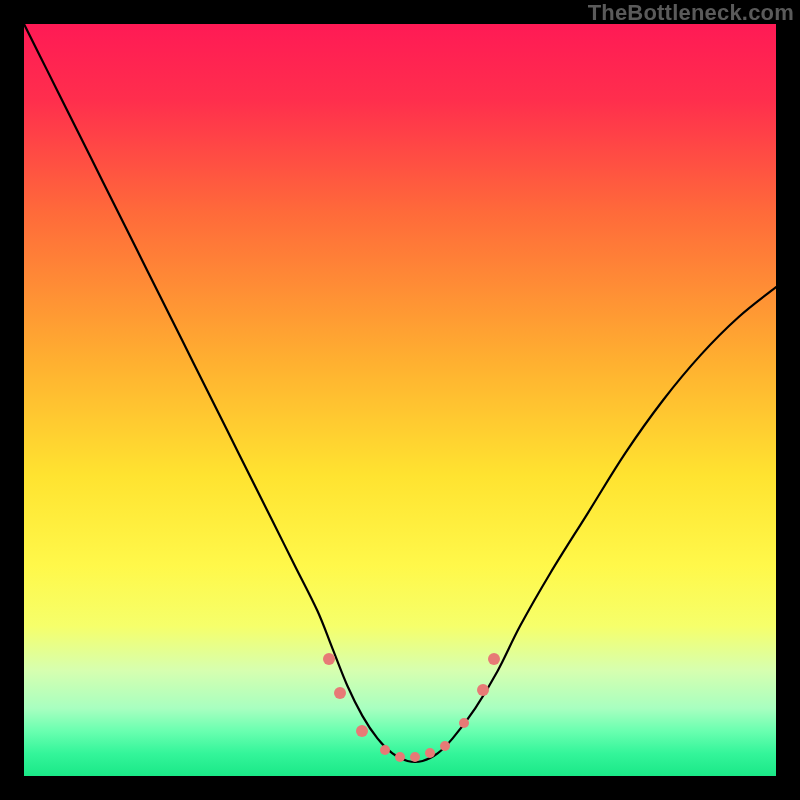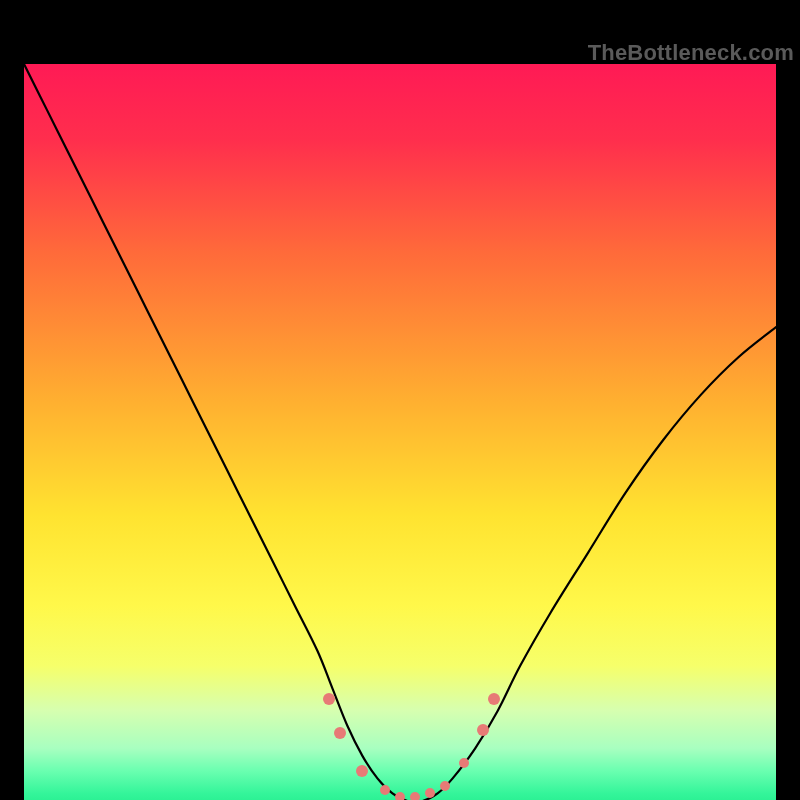--- a/index.html
+++ b/index.html
@@ -10,21 +10,20 @@
     background: #000;
     overflow: hidden;
   }
   .frame {
     position: absolute;
     left: 0;
     top: 0;
     width: 800px;
     height: 584px;
     background: #000;
-    margin-top: 40px;
   }
   .plot {
     position: absolute;
     left: 24px;
     top: 24px;
     width: 752px;
     height: 752px;
     overflow: hidden;
   }
   .gradient {

